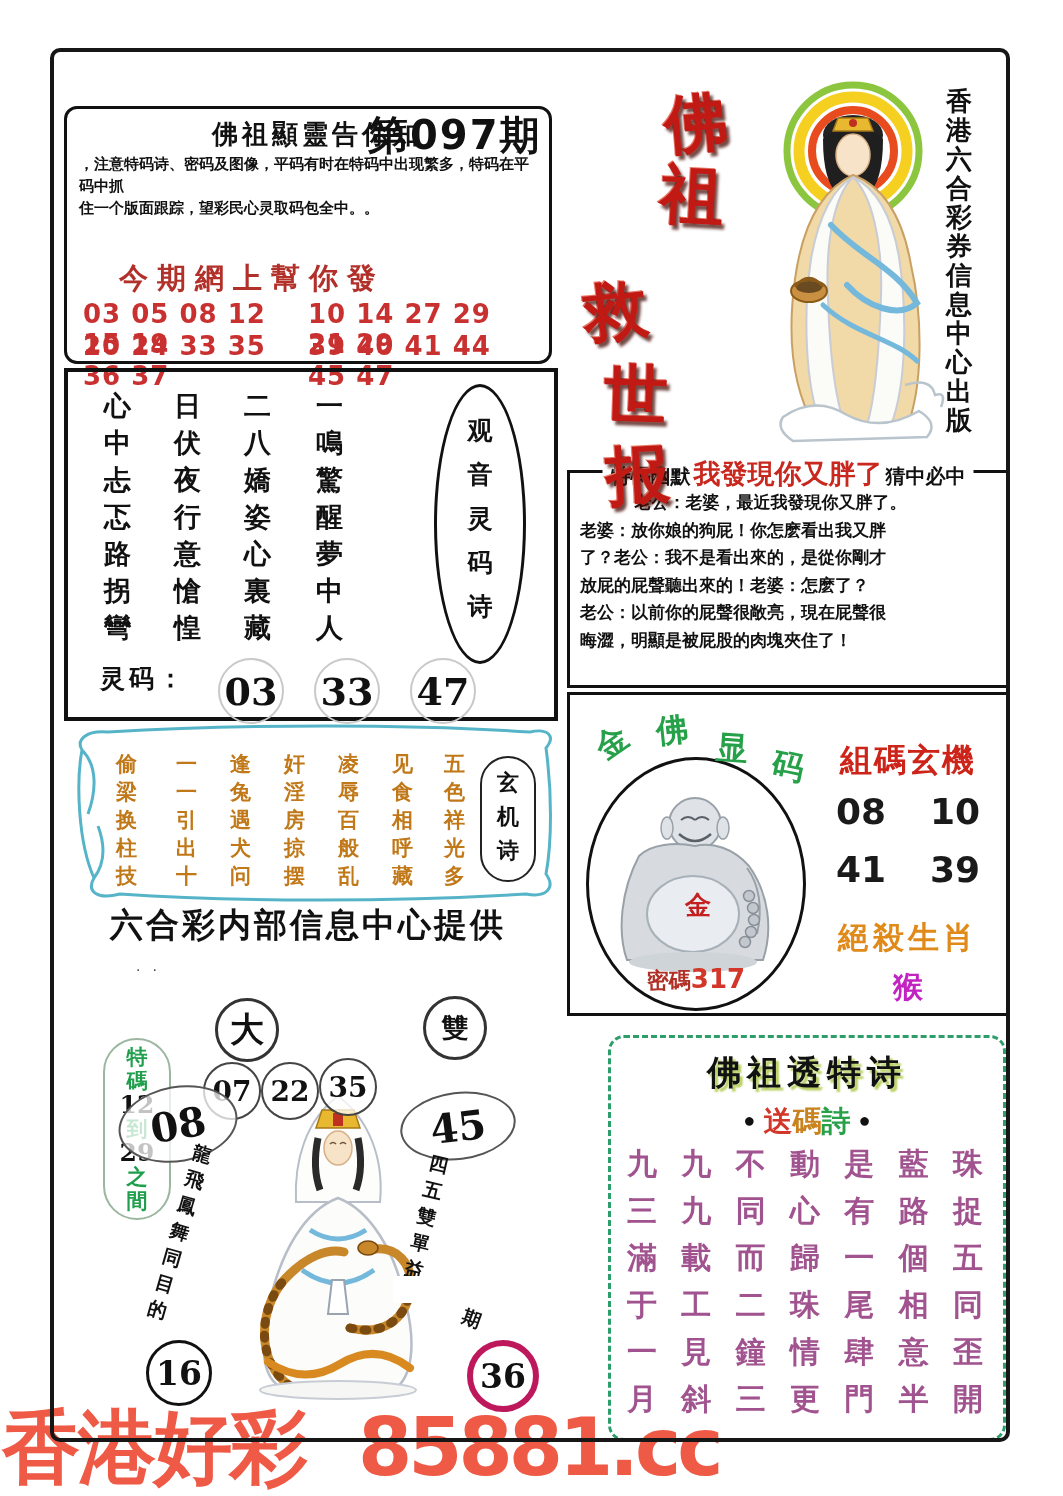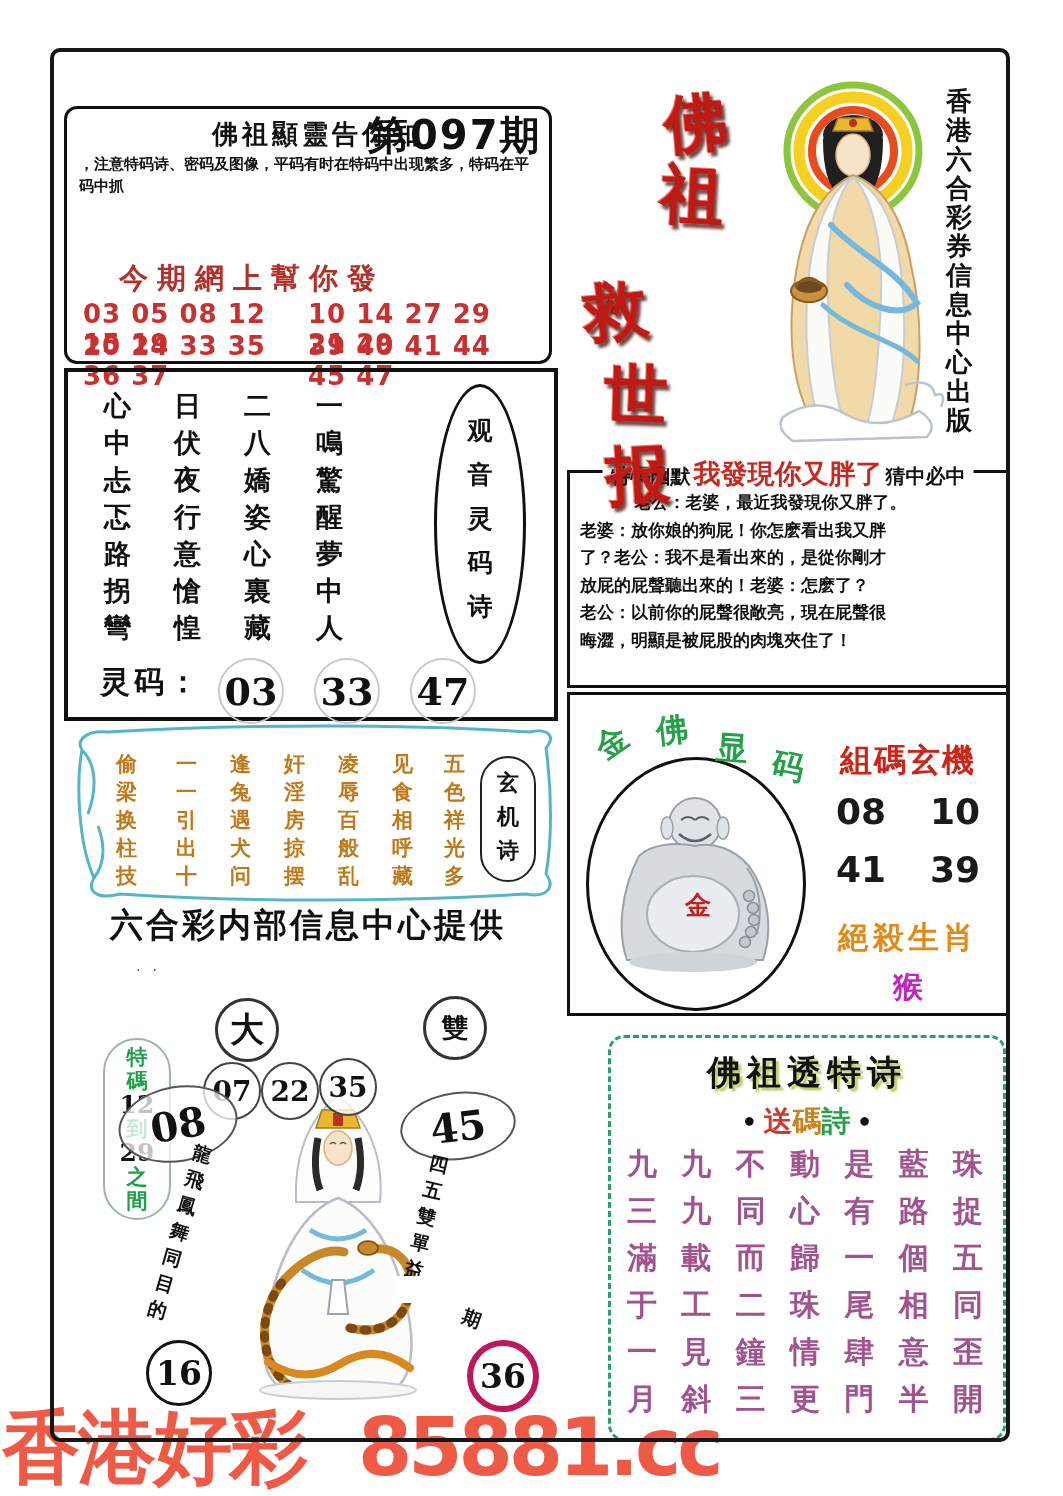--- a/index.html
+++ b/index.html
@@ -24,21 +24,21 @@
            font-size:26px;font-weight:800;letter-spacing:1px;}
   #num-row-1{top:190px;} #num-row-2{top:222px;}
   
   #lingma-box{left:64px;top:368px;width:486px;height:345px;border:4px solid #111;}
   .lingma-col{font-size:27px;font-weight:800;top:16px;}
   .lingma-col span{height:37px;}
   #lingma-col-0{left:36px;} #lingma-col-1{left:106px;} #lingma-col-2{left:176px;} #lingma-col-3{left:248px;}
   #lingma-oval{left:366px;top:12px;width:86px;height:274px;border:3px solid #111;border-radius:50%;
                display:flex;align-items:center;justify-content:center;}
   #lingma-oval .vcol span{height:44px;font-size:25px;font-weight:800;}
-  #lingma-label{left:32px;top:290px;font-size:30px;font-weight:800;letter-spacing:4px;}
+  #lingma-label{left:32px;top:290px;font-size:25px;font-weight:800;letter-spacing:4px;}
   .lingma-num{top:286px;width:62px;height:62px;border:2px solid #c9c9c9;border-radius:50%;
               display:flex;align-items:center;justify-content:center;font-size:38px;font-weight:800;}
   #lingma-num-0{left:150px;} #lingma-num-1{left:246px;} #lingma-num-2{left:342px;}
   
   #xuanji-banner{left:68px;top:722px;width:492px;height:184px;}
   .xuanji-col{top:28px;color:#c07818;font-size:21px;font-weight:800;}
   .xuanji-col span{height:28px;}
   #xuanji-col-0{left:48px;} #xuanji-col-1{left:108px;} #xuanji-col-2{left:162px;}
   #xuanji-col-3{left:216px;} #xuanji-col-4{left:270px;} #xuanji-col-5{left:324px;} #xuanji-col-6{left:376px;}
   #xuanji-oval{left:412px;top:34px;width:52px;height:122px;border:2.5px solid #222;border-radius:28px;
@@ -127,20 +127,21 @@
 </head>
 <body>
 
 <div class="abs" id="page-border"></div>
 <div class="abs" id="issue-title">第097期</div>
 
 <div class="abs" id="announce-box">
   <div class="abs" id="announce-title">佛祖顯靈告你知</div>
   <div class="abs" id="announce-body">
     <div>，注意特码诗、密码及图像，平码有时在特码中出现繁多，特码在平码中抓</div>
+    <div>住一个版面跟踪，望彩民心灵取码包全中。。</div>
   </div>
   <div class="abs serif" id="announce-net">今期網上幫你發</div>
   <div class="abs num-row" id="num-row-1">
     <span>03 05 08 12 15 19</span>
     <span>10 14 27 29 21 29</span>
   </div>
   <div class="abs num-row" id="num-row-2">
     <span>20 24 33 35 36 37</span>
     <span>39 40 41 44 45 47</span>
   </div>
@@ -344,20 +345,23 @@
       <g fill="#c2c8ce" stroke="#8a9098" stroke-width="1.5">
         <circle cx="152" cy="112" r="5.5"></circle>
           <circle cx="156" cy="124" r="5.5"></circle>
           <circle cx="157" cy="136" r="5.5"></circle>
         <circle cx="154" cy="148" r="5.5"></circle>
           <circle cx="148" cy="158" r="5.5"></circle>
       </g>
       <ellipse cx="96" cy="178" rx="64" ry="10" fill="#cfd4d9"></ellipse>
     </svg>
     <div class="abs serif" id="buddha-belly">金</div>
+    <div class="abs" id="buddha-code">
+      <span class="lbl serif">密碼</span><span class="val">317</span>
+    </div>
   </div>
   <div class="abs" id="group-title">組碼玄機</div>
   <div class="abs group-row" id="group-row-0">
     <span>08</span>
     <span>10</span>
   </div>
   <div class="abs group-row" id="group-row-1">
     <span>41</span>
     <span>39</span>
   </div>

